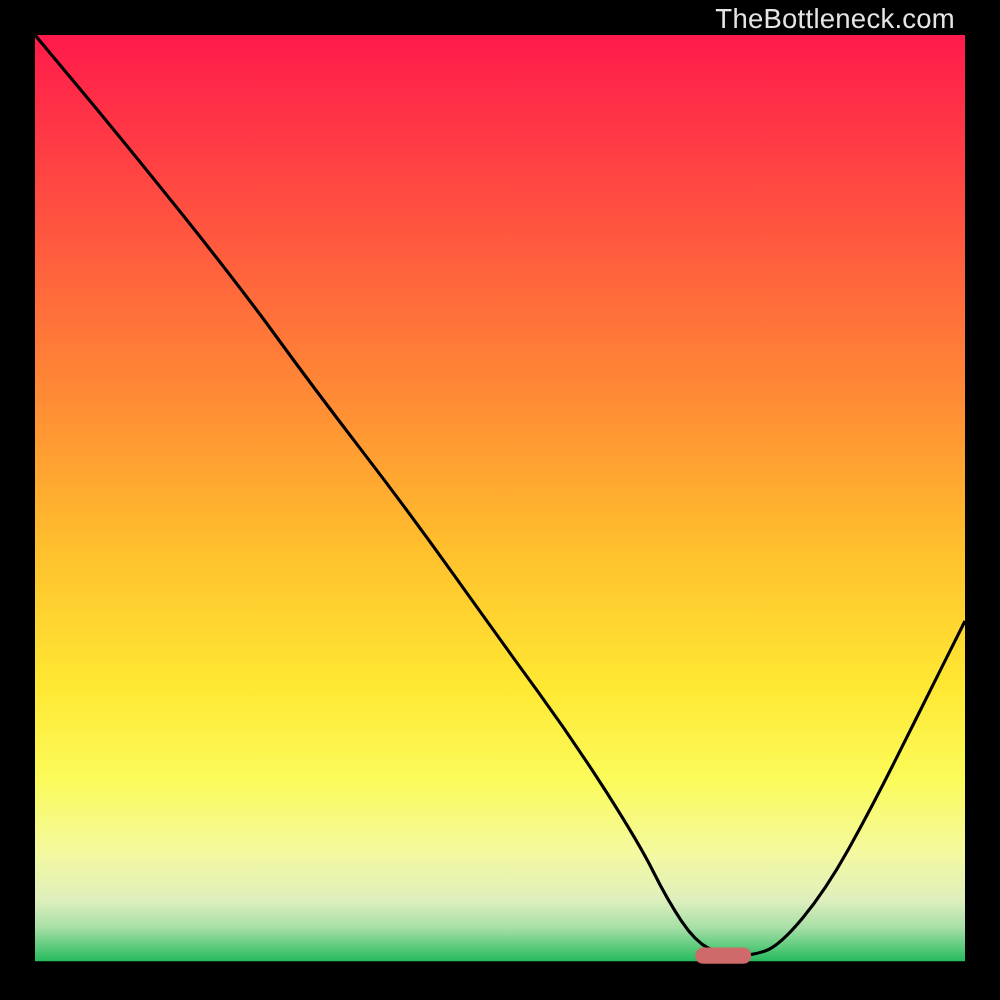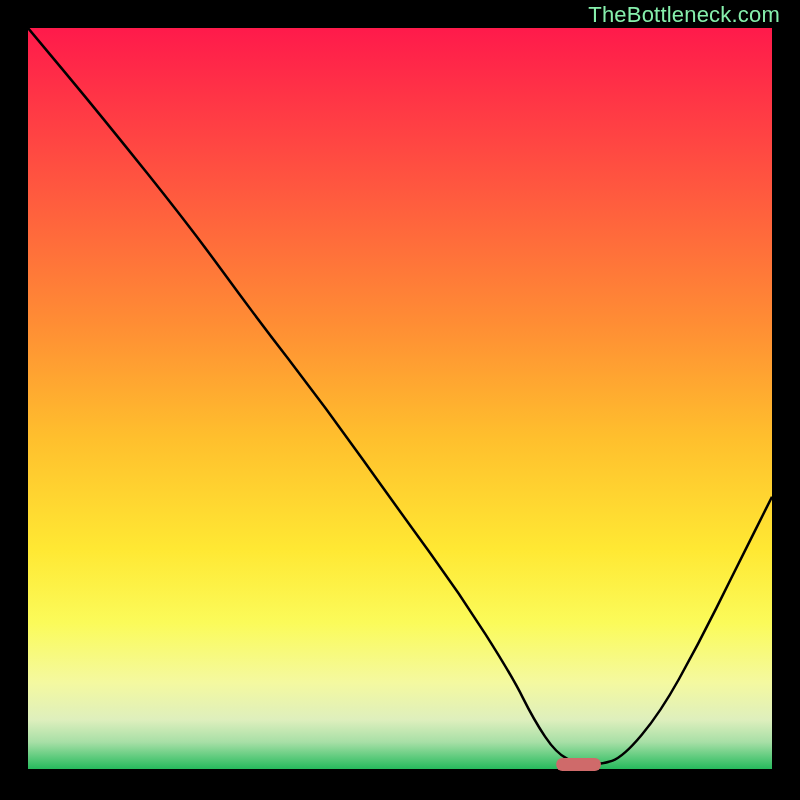--- a/index.html
+++ b/index.html
@@ -7,22 +7,22 @@
     padding: 0;
     width: 800px;
     height: 800px;
     background: #000;
     font-family: Arial, sans-serif;
     position: relative;
   }
   .watermark {
     position: absolute;
     top: 2px;
-    right: 20px;
-    color: #86efac;
+    right: 36px;
+    color: #e5e5e5;
     font-size: 22px;
     font-weight: normal;
     z-index: 10;
     letter-spacing: 0.2px;
   }
   .plot-area {
     position: absolute;
     left: 28px;
     top: 28px;
     width: 744px;

